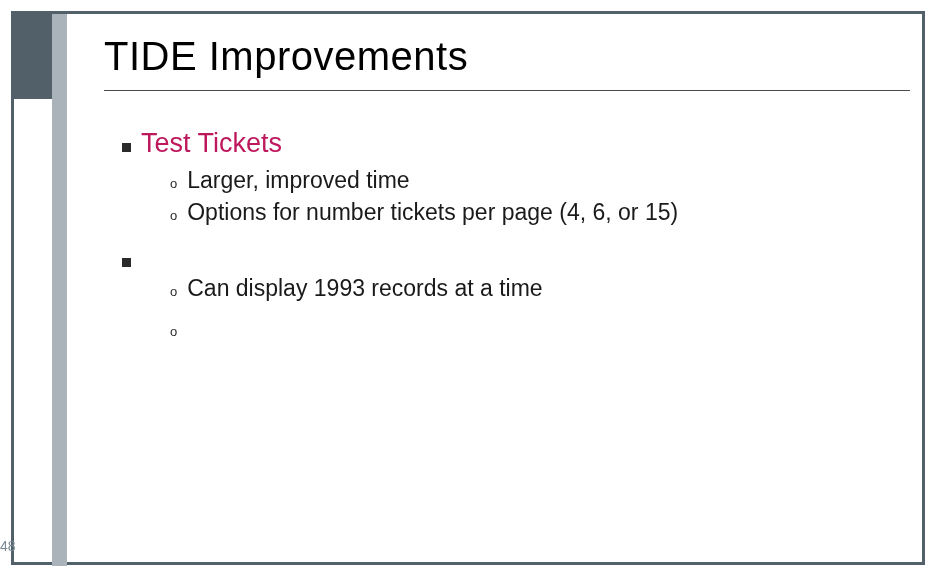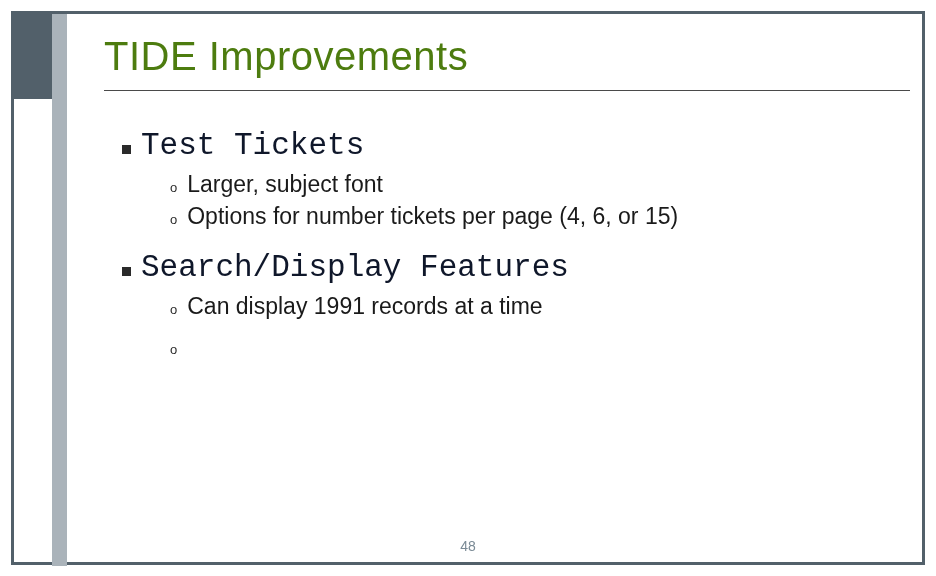--- a/index.html
+++ b/index.html
@@ -59,21 +59,21 @@
     width: 15px;
     height: 552px;
     background: #aab3ba;
   }
   .title {
     position: absolute;
     top: 34px;
     left: 104px;
     font-size: 40px;
     font-weight: 400;
-    color: #4d7c0f;
+    color: #000000;
     letter-spacing: 0.5px;
   }
   .title-underline {
     position: absolute;
     top: 90px;
     left: 104px;
     right: 26px;
     height: 1px;
     background: #4a4a4a;
   }
@@ -93,24 +93,23 @@
   }
   .bullet-square {
     width: 9px;
     height: 9px;
     background: #2a2a2a;
     margin-right: 10px;
     margin-top: 12px;
     flex-shrink: 0;
   }
   .section-title {
-    font-size: 31px;
+    font-size: 27px;
     font-weight: 400;
-    color: #0f172a;
-    font-family: Liberation Mono, monospace;
+    color: #be185d;
   }
   .sub-list {
     padding-left: 48px;
   }
   .sub-item {
     display: flex;
     align-items: baseline;
     margin-bottom: 0px;
     line-height: 1.38;
   }
@@ -123,21 +122,20 @@
   }
   .sub-text {
     font-size: 23px;
     color: #1a1a1a;
   }
   .page-number {
     position: absolute;
     bottom: 22px;
     left: 0;
     right: 0;
-    text-align: center;
     font-size: 14px;
     color: #7a8a95;
   }
 </style>
 </head>
 <body>
 
 <div class="border-top"></div>
 <div class="border-left"></div>
 <div class="border-right"></div>
@@ -151,38 +149,37 @@
 <div class="content">
 
   <div class="section">
     <div class="section-head">
       <div class="bullet-square"></div>
       <div class="section-title">Test Tickets</div>
     </div>
     <div class="sub-list">
       <div class="sub-item">
         <span class="bullet-circle">o</span>
-        <span class="sub-text">Larger, subject font</span>
+        <span class="sub-text">Larger, improved time</span>
       </div>
       <div class="sub-item">
         <span class="bullet-circle">o</span>
         <span class="sub-text">Options for number tickets per page (4, 6, or 15)</span>
       </div>
     </div>
   </div>
 
   <div class="section">
     <div class="section-head">
       <div class="bullet-square"></div>
-      <div class="section-title">Search/Display Features</div>
     </div>
     <div class="sub-list">
       <div class="sub-item">
         <span class="bullet-circle">o</span>
-        <span class="sub-text">Can display 1991 records at a time</span>
+        <span class="sub-text">Can display 1993 records at a time</span>
       </div>
     </div>
   </div>
 
   <div class="section">
     <div class="sub-list">
       <div class="sub-item">
         <span class="bullet-circle">o</span>
       </div>
     </div>

